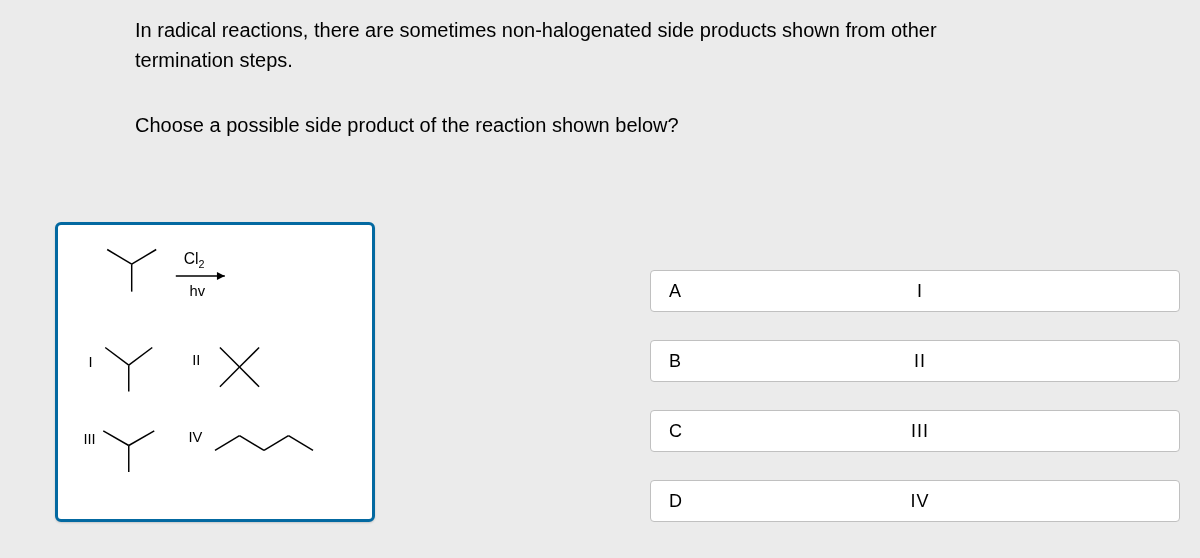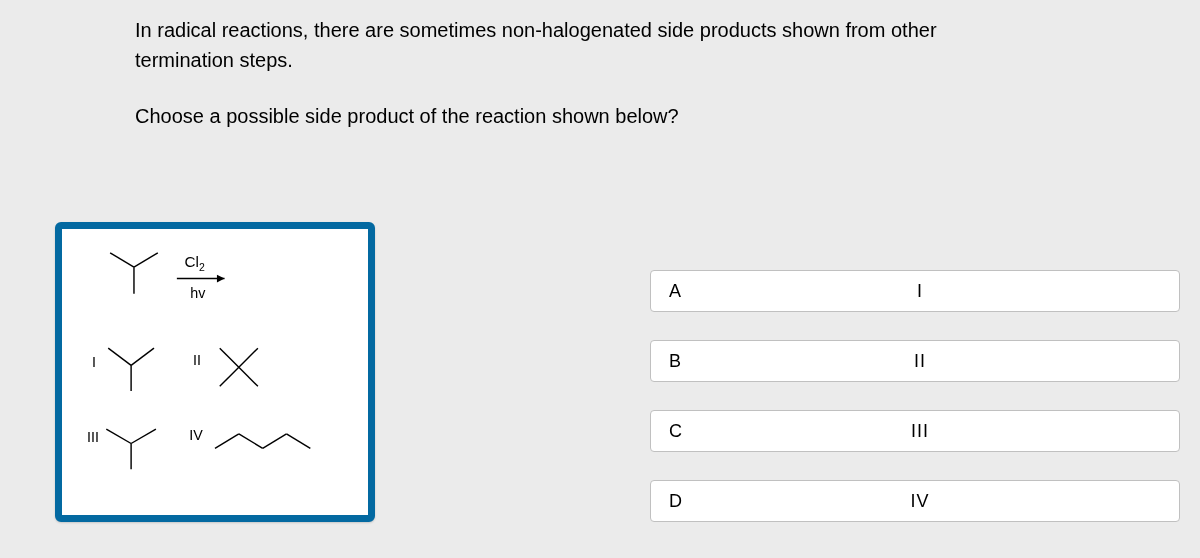--- a/index.html
+++ b/index.html
@@ -13,30 +13,30 @@
     .question-text {
       position: absolute;
       top: 15px;
       left: 135px;
       width: 900px;
       font-size: 20px;
       line-height: 1.5;
       color: #000;
     }
     .question-line2 {
-      margin-top: 26px;
+      margin-top: 35px;
     }
     .reaction-box {
       position: absolute;
       top: 222px;
       left: 55px;
       width: 320px;
       height: 300px;
       background: #fff;
-      border: 7px solid #0369a1;
+      border: 3px solid #0369a1;
       border-radius: 6px;
       box-shadow: 0 1px 2px rgba(0,0,0,0.15);
     }
     .answer-strip {
       position: absolute;
       right: 20px;
       width: 530px;
       height: 42px;
       background: #fff;
       border: 1px solid #c0c0c0;

